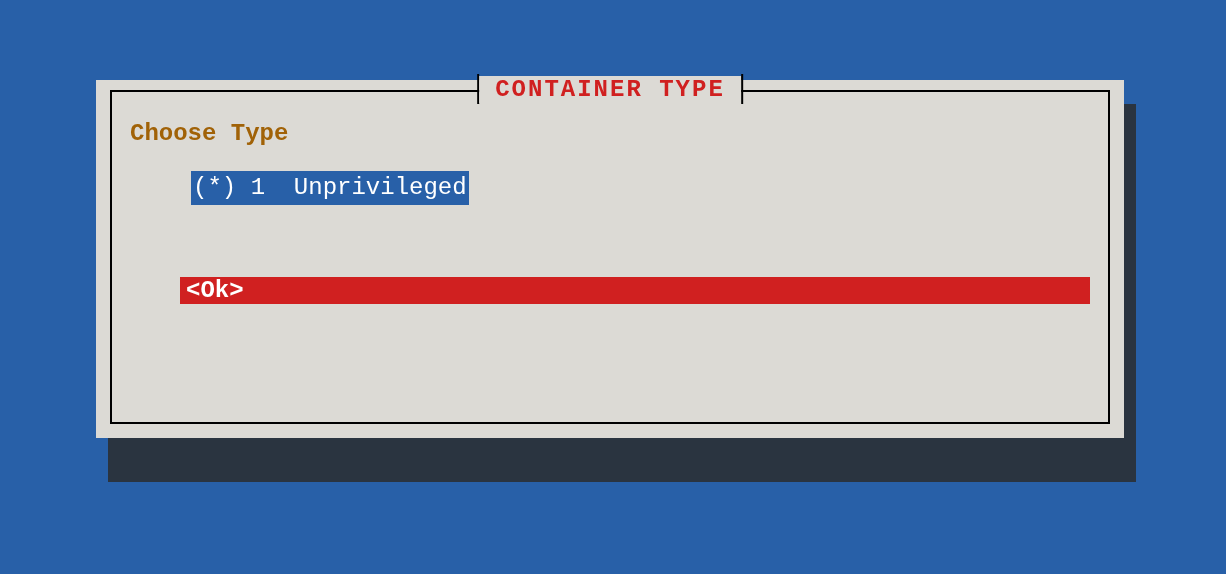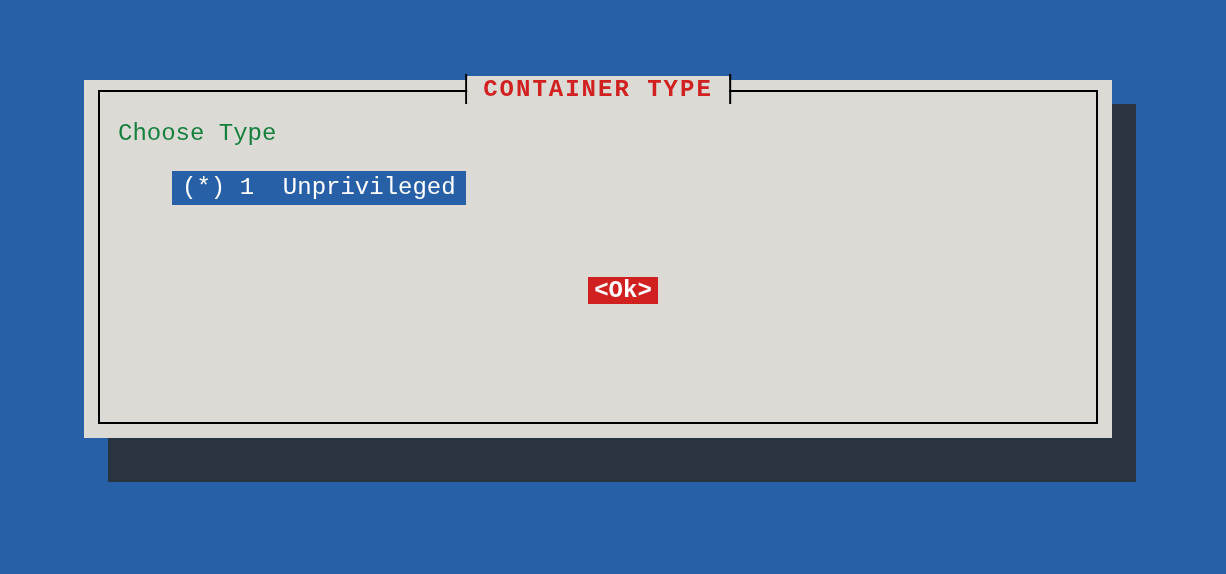--- a/index.html
+++ b/index.html
@@ -23,21 +23,21 @@
       top: 104px;
       left: 108px;
       width: 1028px;
       height: 378px;
       background-color: #2a3440;
     }
     
     .dialog {
       position: absolute;
       top: 80px;
-      left: 84px;
+      left: 96px;
       width: 1028px;
       height: 358px;
       background-color: #dcdad5;
       padding: 10px 14px 14px 14px;
     }
     
     .dialog-border {
       width: 100%;
       height: 100%;
       border: 2px solid #000;
@@ -63,50 +63,52 @@
     .title-text {
       background-color: #dcdad5;
       color: #d02020;
       font-weight: bold;
       padding: 0 16px;
       letter-spacing: 2px;
       white-space: nowrap;
     }
     
     .prompt {
-      color: #15803d;
+      color: #a16207;
       margin-top: 10px;
       margin-bottom: 24px;
-      font-weight: normal;
+      font-weight: bold;
     }
     
     .options {
       margin-left: 54px;
     }
     
     .option-row {
       background-color: #2860a8;
       color: #fff;
       display: inline-block;
       white-space: pre;
       line-height: 34px;
-      padding: 0 10px;
+      padding: 0 2px;
+      margin-left: 7px;
     }
     
     .option-row.selected {
       background-color: #2860a8;
       color: #fff;
     }
     
     .buttons {
       margin-top: 72px;
       display: flex;
       justify-content: center;
       gap: 280px;
       padding-left: 50px;
+      flex-direction: column;
     }
     
     .button {
       display: inline-block;
       padding: 0 6px;
       white-space: nowrap;
     }
     
     .button.ok {
       background-color: #d02020;

